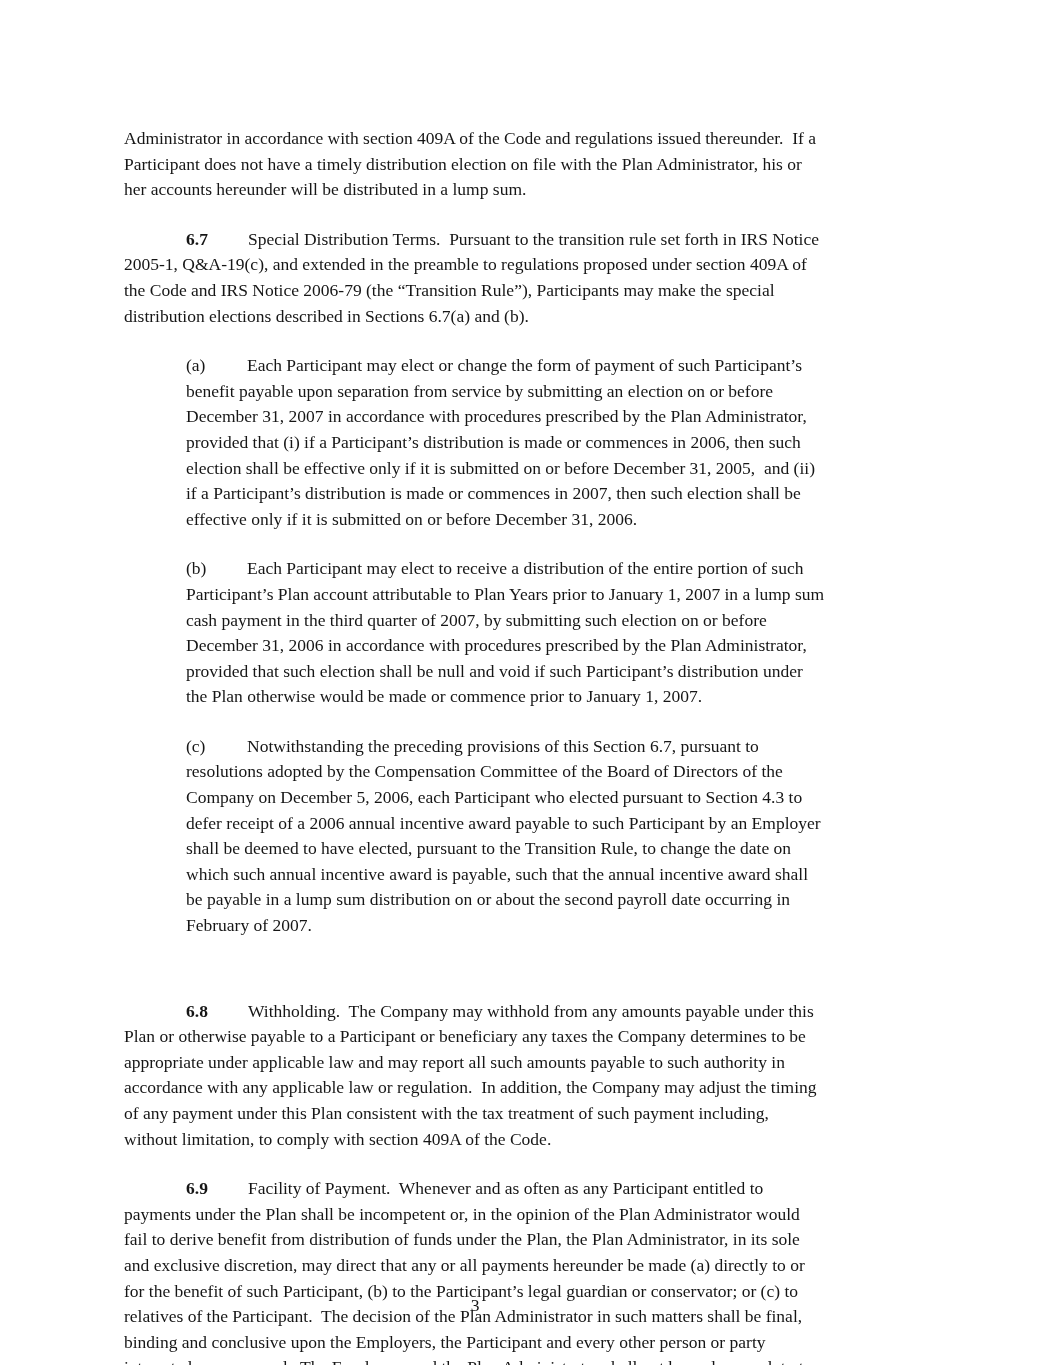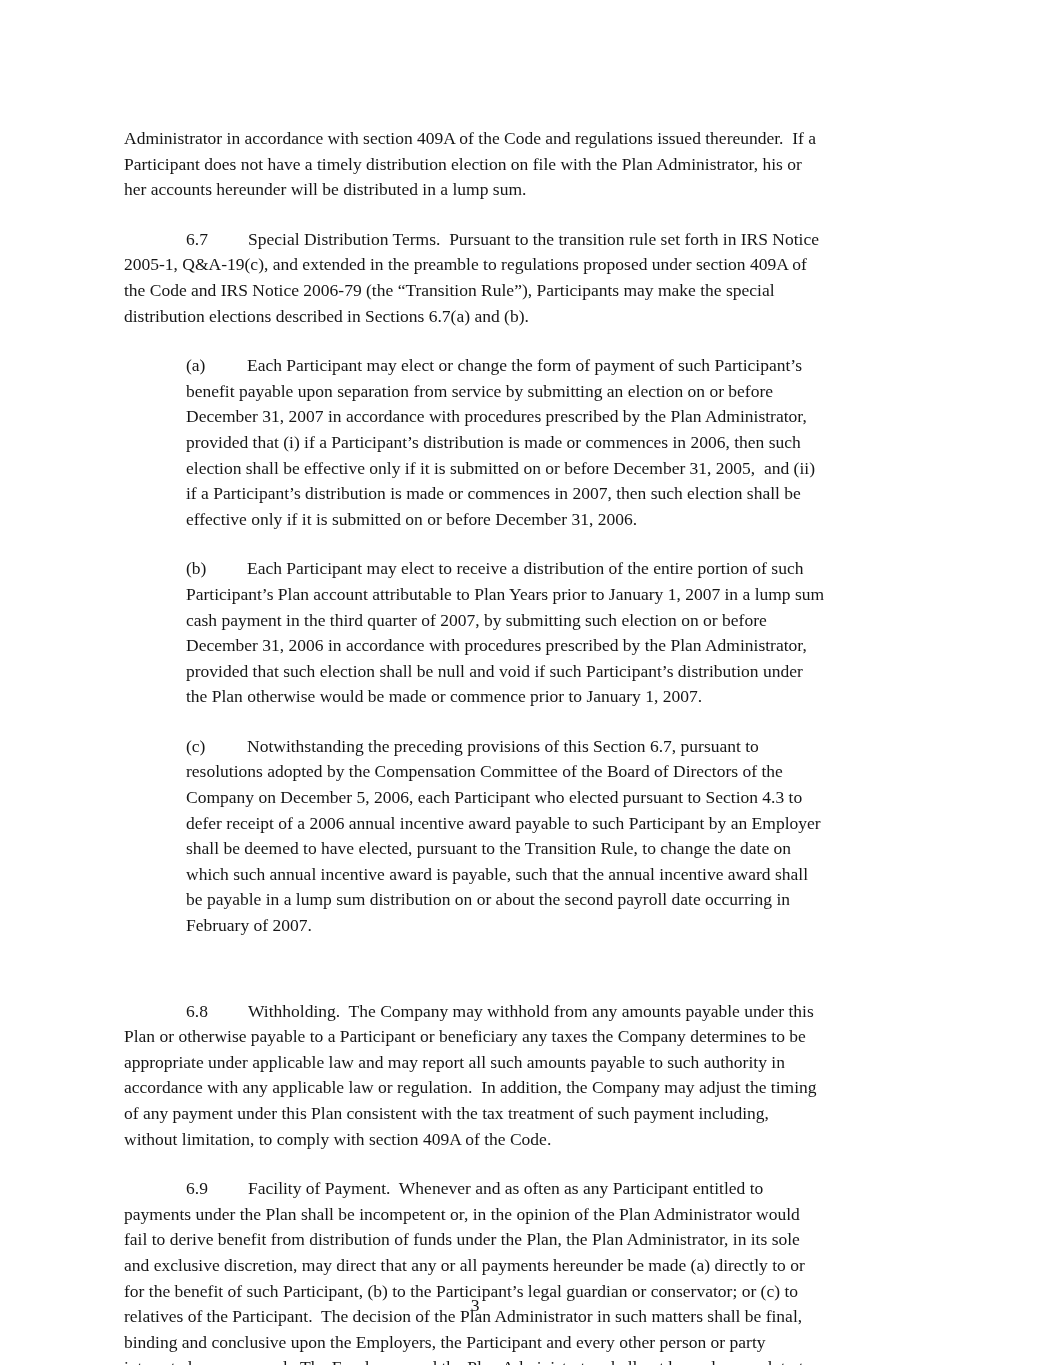--- a/index.html
+++ b/index.html
@@ -25,20 +25,21 @@
     white-space: pre-wrap;
     text-align: left;
   }
   .section-para {
     text-indent: 62px;
   }
   .secnum {
     display: inline-block;
     width: 62px;
     text-indent: 0;
+    font-weight: bold;
   }
   .u {
   }
   .subitem {
     margin: 0 0 24px 62px;
     white-space: pre-wrap;
     font-family: Liberation Serif, serif;
   }
   .sublabel {
     display: inline-block;

